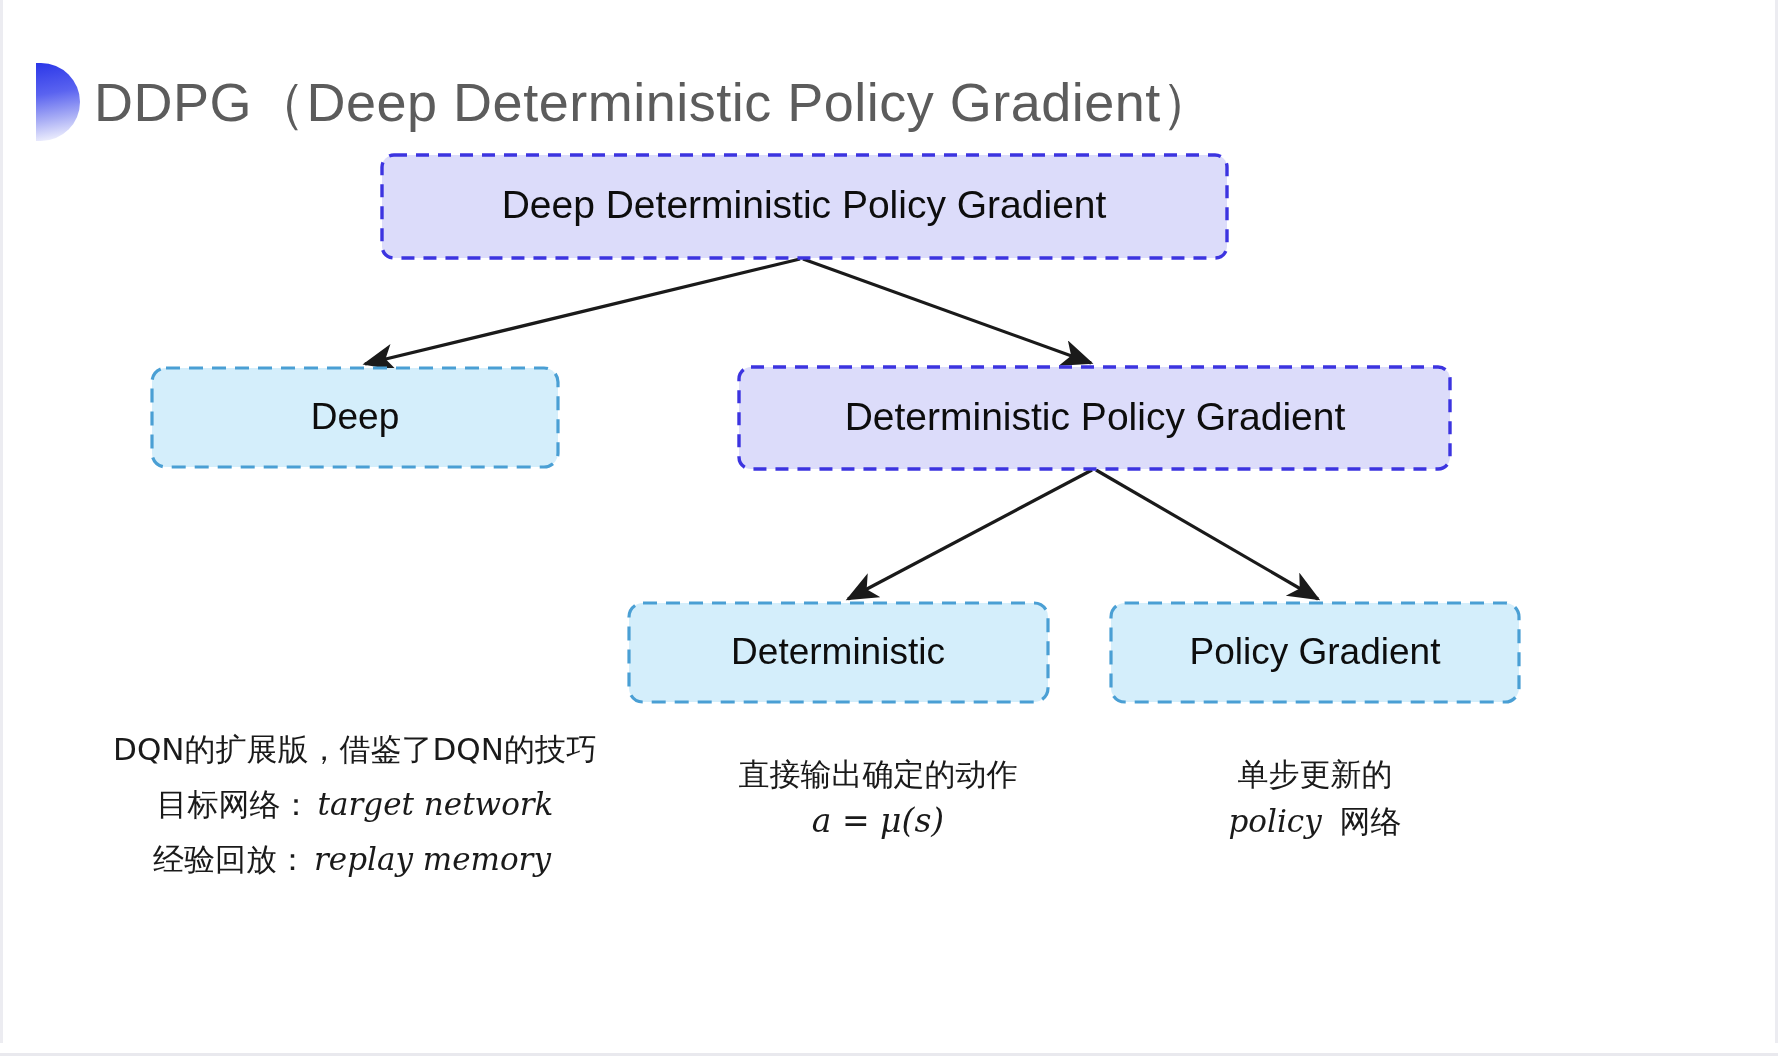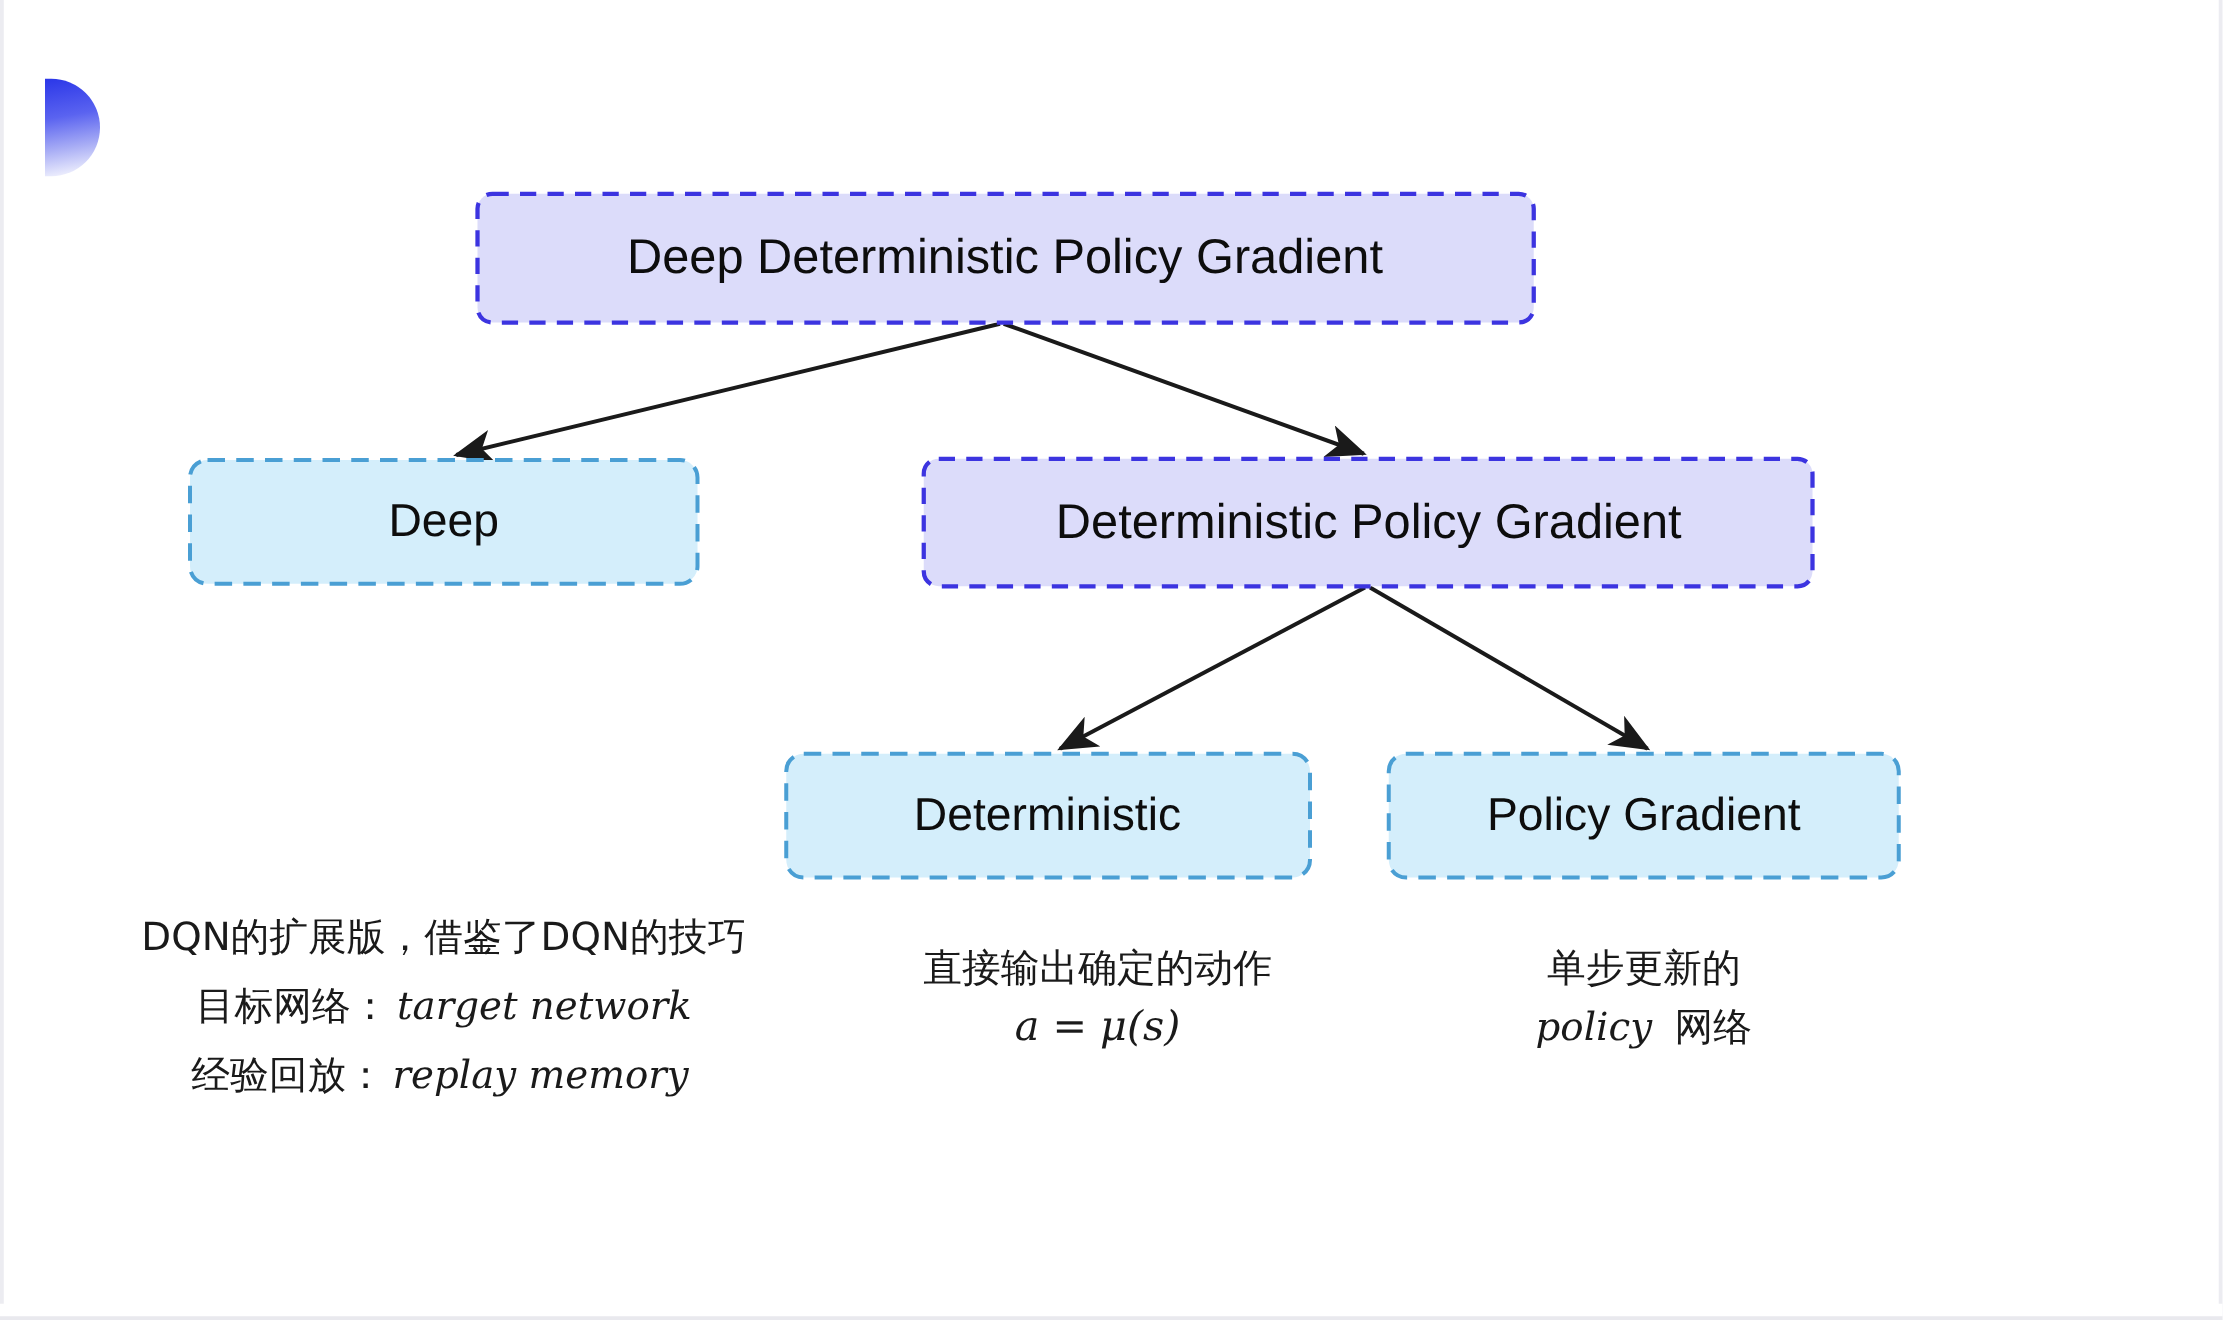--- a/index.html
+++ b/index.html
@@ -130,20 +130,21 @@
 
 <div id="slide">
 
   <div class="frame-edge-top"></div>
   <div class="frame-edge-left"></div>
   <div class="frame-edge-right"></div>
   <div class="frame-edge-bottom"></div>
 
   <div id="title-row">
     <div id="title-bullet"></div>
+    <div id="title-text">DDPG（Deep Deterministic Policy Gradient）</div>
   </div>
 
   <svg id="diagram" viewBox="0 0 1778 1056">
     <defs>
       <marker id="arrowhead" markerWidth="11" markerHeight="11" refX="9.2" refY="4.2" orient="auto" markerUnits="strokeWidth">
         <path d="M0,0 L10,4.2 L0,8.4 L2.6,4.2 Z" fill="#1a1a1a"></path>
       </marker>
     </defs>
 
     <g>

